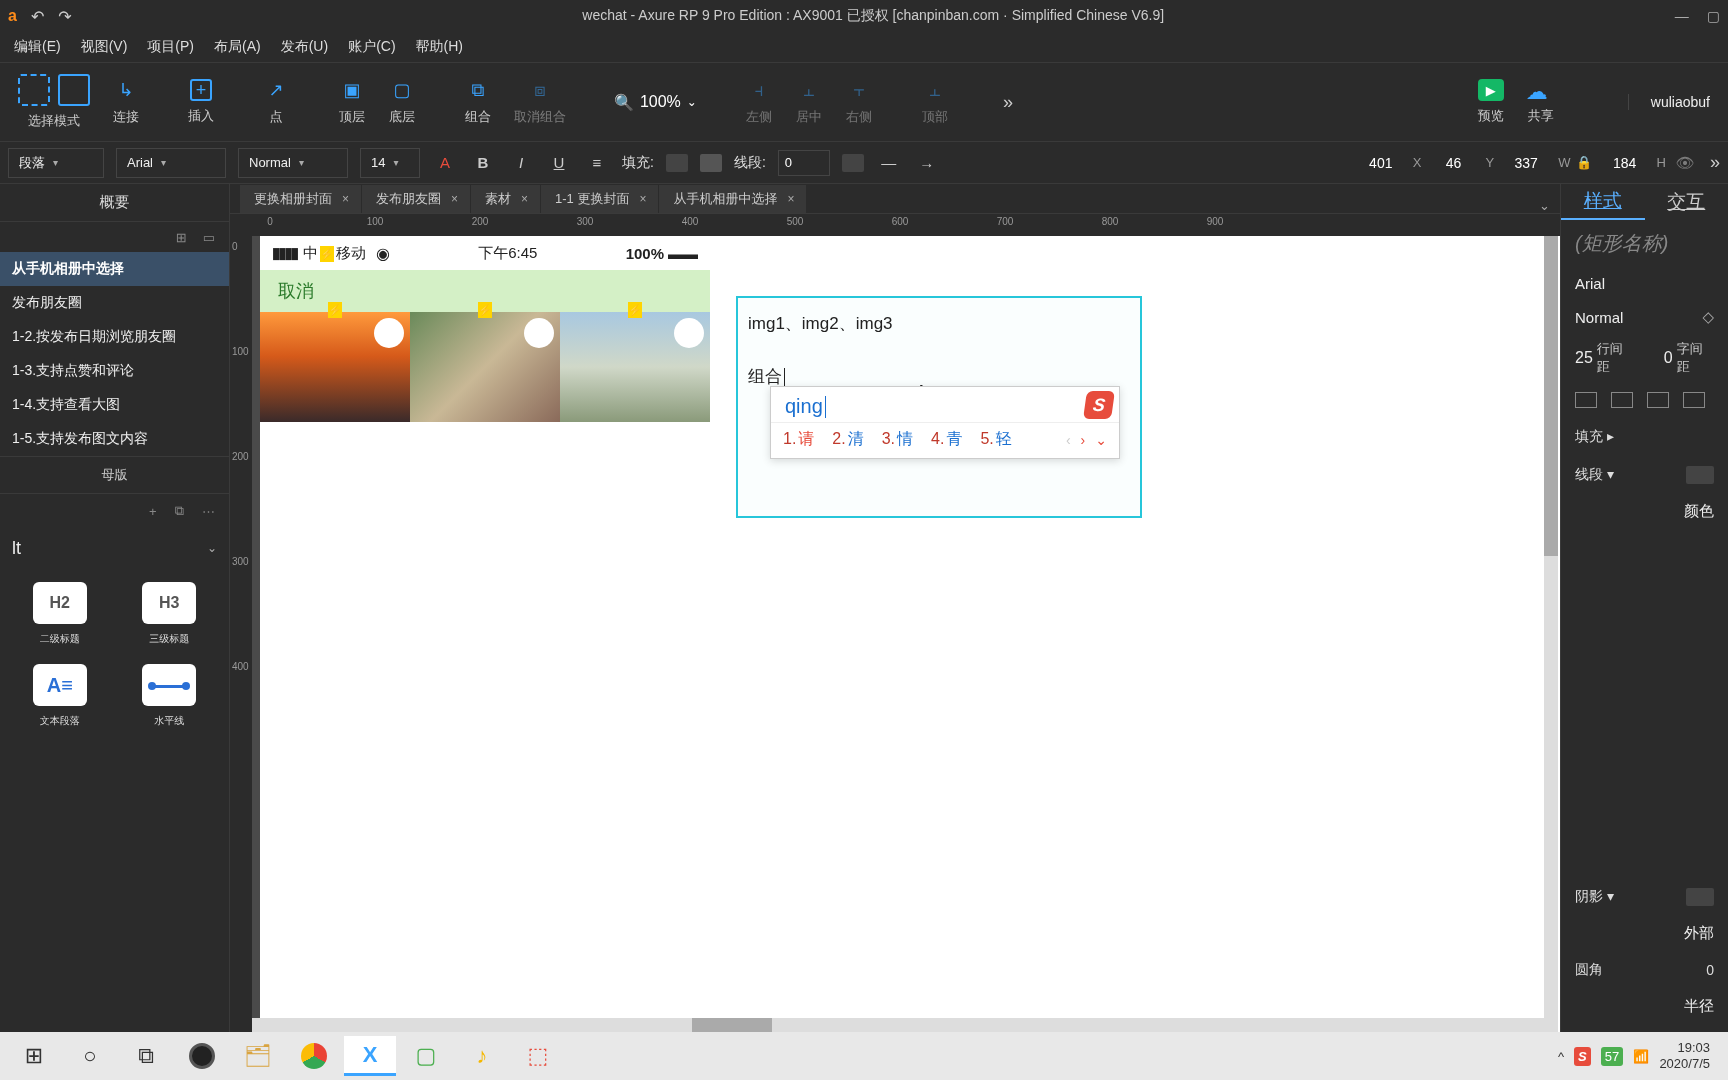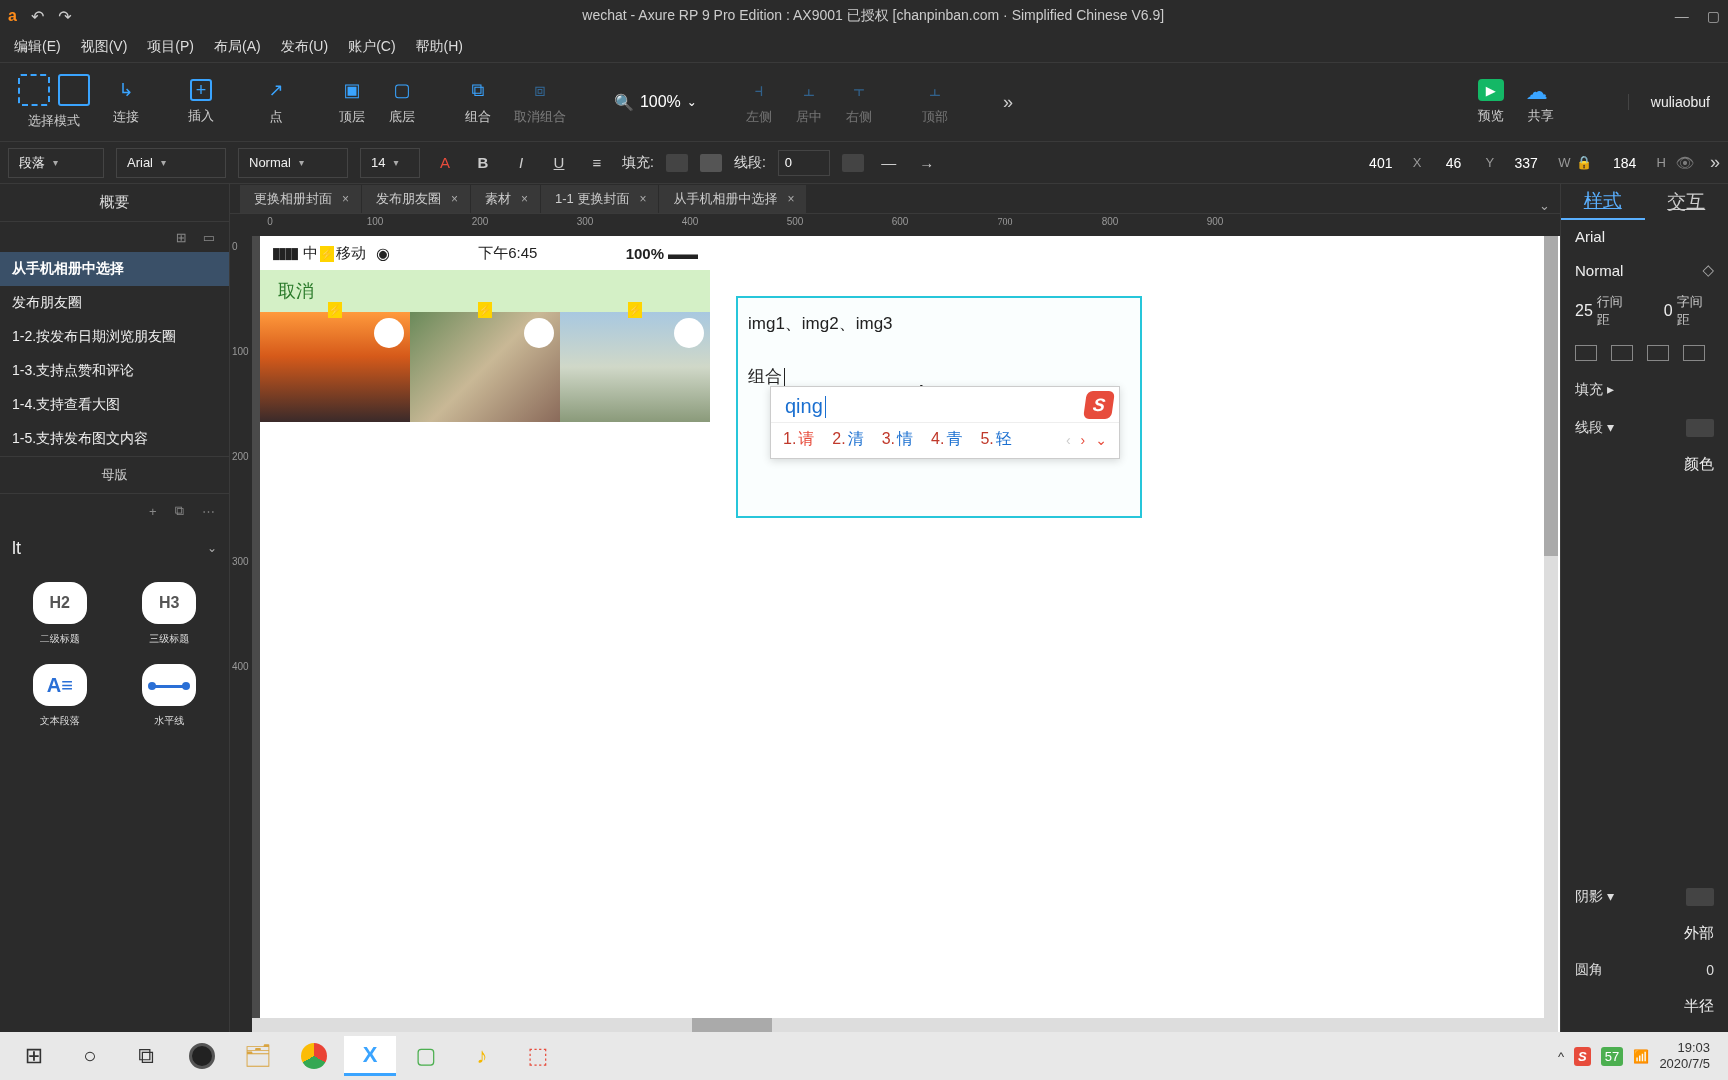--- a/index.html
+++ b/index.html
@@ -54,21 +54,21 @@
 .left .hdr2 { height:30px; display:flex; align-items:center; justify-content:flex-end; gap:16px; padding:0 14px; color:#888; }
 .outline { flex:0 0 auto; }
 .outline .item { height:34px; display:flex; align-items:center; padding:0 12px; color:#eee; font-size:14px; }
 .outline .item.dim { color:#888; font-size:12px; }
 .outline .item.sel { background:#3a5068; color:#fff; font-weight:bold; }
 .left .mid-hdr { height:38px; display:flex; align-items:center; justify-content:center; border-top:1px solid #3a3a3a; border-bottom:1px solid #3a3a3a; }
 .left .mid-tools { height:34px; display:flex; align-items:center; justify-content:flex-end; gap:18px; padding:0 14px; color:#888; }
 .lib-dd { height:40px; display:flex; align-items:center; padding:0 12px; color:#eee; font-size:18px; justify-content:space-between; }
 .lib-grid { display:grid; grid-template-columns:1fr 1fr; gap:18px; padding:14px; }
 .lib-item { display:flex; flex-direction:column; align-items:center; gap:8px; }
-.lib-item .shape { width:54px; height:42px; background:#fff; border-radius:16px; display:flex; align-items:center; justify-content:center; color:#555; font-weight:bold; font-size:16px; }
+.lib-item .shape { width:54px; height:42px; background:#fff; border-radius:6px; display:flex; align-items:center; justify-content:center; color:#555; font-weight:bold; font-size:16px; }
 .lib-item .shape.para { color:#2a6fd6; font-size:20px; }
 .lib-item .shape.hr { position:relative; }
 .lib-item .shape.hr:before { content:""; position:absolute; left:10px; right:10px; top:50%; height:3px; background:#2a6fd6; }
 .lib-item .shape.hr:after { content:""; position:absolute; width:8px; height:8px; border-radius:50%; background:#2a6fd6; top:calc(50% - 3px); left:6px; box-shadow: 34px 0 0 #2a6fd6; }
 .lib-item .lbl { color:#ddd; font-size:10px; }
 
 
 .canvas-wrap { flex:1; display:flex; flex-direction:column; background:#2b2b2b; position:relative; }
 .tabs { height:30px; display:flex; align-items:flex-end; background:#2b2b2b; padding-left:10px; gap:0; border-bottom:1px solid #3a3a3a; }
 .tab { height:28px; padding:0 12px 0 14px; display:flex; align-items:center; gap:10px; background:#383838; color:#ccc; font-size:13px; border-right:1px solid #2b2b2b; }
@@ -366,21 +366,21 @@
       <span style="padding:0 10px;color:#aaa">⌄</span>
     </div>
     <div class="ruler-h" id="rh">
         <span style="left: 18px;">0</span>
         <span style="left: 123px;">100</span>
         <span style="left: 228px;">200</span>
         <span style="left: 333px;">300</span>
         <span style="left: 438px;">400</span>
         <span style="left: 543px;">500</span>
         <span style="left: 648px;">600</span>
-        <span style="left: 753px; font-family: Liberation Serif, serif;">700</span>
+        <span style="left: 753px;">700</span>
         <span style="left: 858px;">800</span>
         <span style="left: 963px;">900</span>
       </div>
     <div class="canvas-body">
       <div class="ruler-v" id="rv">
           <span style="top: 10px;">0</span>
           <span style="top: 115px;">100</span>
           <span style="top: 220px;">200</span>
           <span style="top: 325px;">300</span>
           <span style="top: 430px;">400</span>
@@ -449,20 +449,21 @@
           </div>
       </div>
     </div>
   </div>
 
   <div class="right">
     <div class="tabs-r">
       <div class="t act">样式</div>
       <div class="t">交互</div>
     </div>
+    <div class="shape-name">(矩形名称)</div>
     <div class="row">
         <span>Arial</span>
       </div>
     <div class="row">
         <span>Normal</span>
         <span class="chev">◇</span>
       </div>
     <div class="row2">
       <div class="col">
           <span class="v">25</span>

